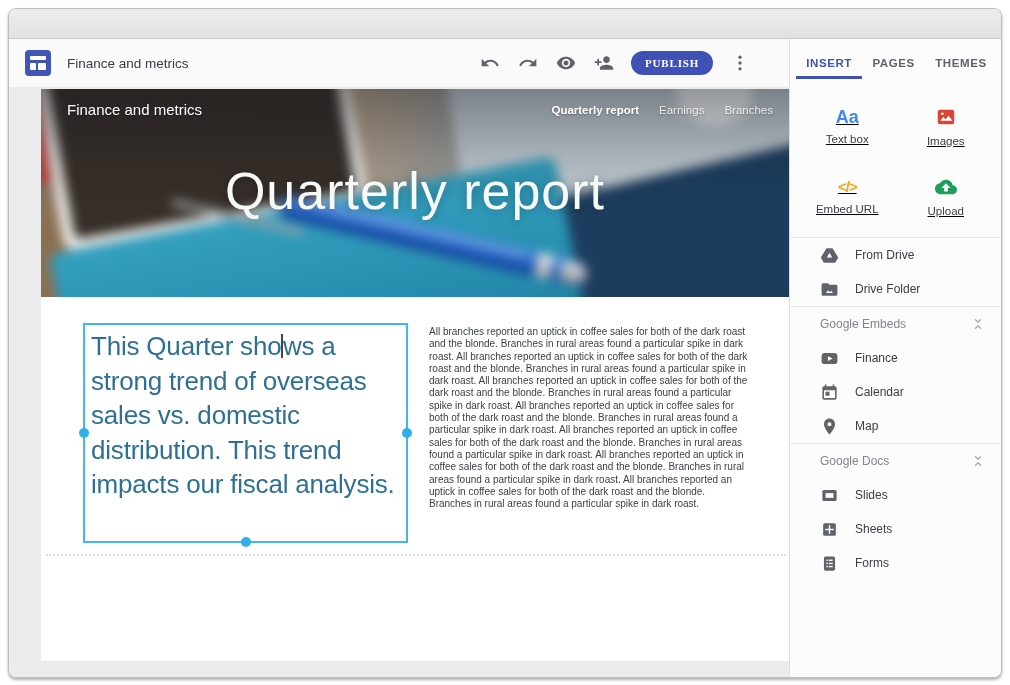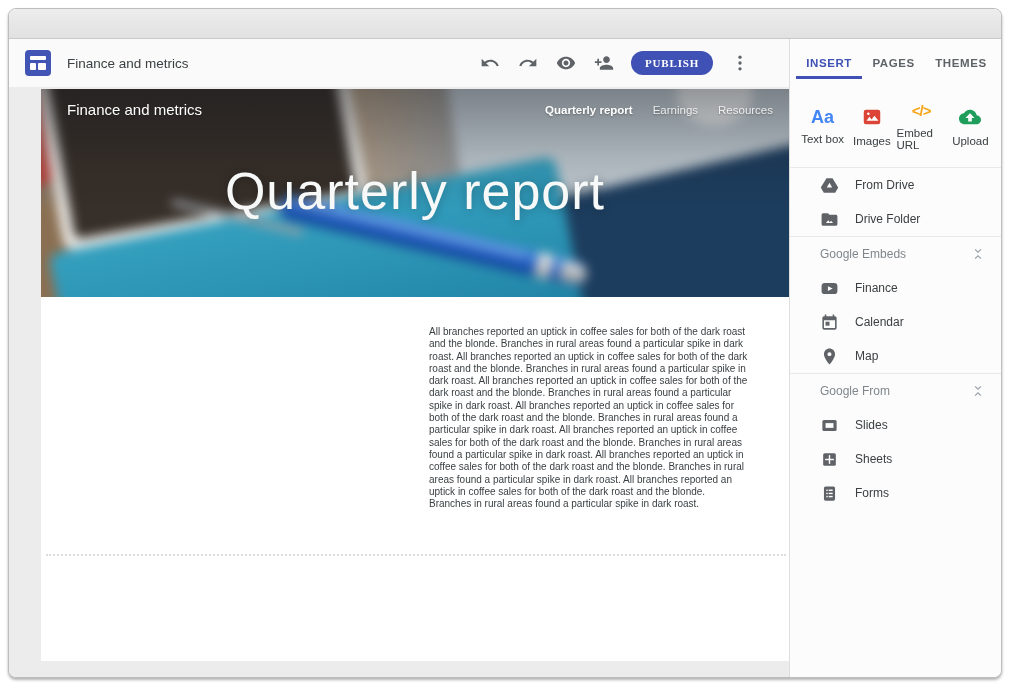--- a/index.html
+++ b/index.html
@@ -89,21 +89,21 @@
   
   .canvas-scrollbar { position:absolute; left:771px; top:462px; width:6px; height:96px; background:#c6c6c6; border-radius:3px; }
 
   
   .sidebar { position:absolute; left:780px; top:30px; width:214px; height:640px; background:#fcfcfc; border-left:1px solid #dedede; }
   .side-tabs { display:flex; height:48px; align-items:stretch; justify-content:space-around; padding:8px 6px; }
   .side-tab { display:flex; align-items:center; font-size:11.5px; font-weight:bold; letter-spacing:.6px;
     color:#5f6368; position:relative; padding:0 10px; cursor:pointer; }
   .side-tab.active { color:#3f51b5; }
   .side-tab.active::after { content:""; position:absolute; left:0; right:0; bottom:0; height:3px; background:#3f51b5; }
-  .tiles { display:grid; grid-template-columns:1fr 1fr 1fr 1fr; padding:12px 8px 14px; row-gap:16px; }
+  .tiles { display:grid; grid-template-columns:1fr 1fr; padding:12px 8px 14px; row-gap:16px;text-decoration:underline; }
   .tile { height:54px; display:flex; flex-direction:column; align-items:center; justify-content:center; gap:7px; cursor:pointer; }
   .tile-label { font-size:11.5px; color:#3c4043; }
   .glyph-aa { font-size:18px; font-weight:bold; color:#4285f4; line-height:18px; }
   .glyph-embed { font-size:15px; font-weight:bold; color:#f7a417; line-height:18px; letter-spacing:-1px; }
   .tile svg { width:22px; height:22px; }
   .side-divider { height:1px; background:#e8e8e8; }
   .side-section-header { height:34px; display:flex; align-items:center; padding:0 16px 0 30px; }
   .side-section-title { flex:1 1 auto; font-size:12px; color:#80868b; }
   .collapse-toggle { width:18px; height:18px; display:flex; align-items:center; justify-content:center; cursor:pointer; }
   .collapse-toggle svg { width:14px; height:14px; stroke:#9aa0a6; fill:none; stroke-width:2; }
@@ -180,27 +180,33 @@
             <div class="ring"></div>
             <div class="tip"></div>
         </div>
       </div>
       <div class="hero-overlay"></div>
       <div class="hero-topbar">
         <div class="hero-sitename">Finance and metrics</div>
         <div class="hero-nav">
           <span class="hero-nav-link active">Quarterly report</span>
           <span class="hero-nav-link">Earnings</span>
-          <span class="hero-nav-link">Resources</span>
+          <span class="hero-nav-link">Branches</span>
         </div>
       </div>
       <div class="hero-title">Quarterly report</div>
     </div>
 
 
+    <div class="textbox">
+      <div class="textbox-text"><span>This Quarter sho</span><span class="caret"></span><span>ws a strong trend of overseas sales vs. domestic distribution.  This trend impacts our fiscal analysis.</span></div>
+      <div class="handle left"></div>
+      <div class="handle right"></div>
+      <div class="handle bottom"></div>
+    </div>
 
     <div class="body-col">
       <p>All branches reported an uptick in coffee sales for both of the dark roast and the blonde.  Branches in rural areas found a particular spike in dark roast.  All branches reported an uptick in coffee sales for both of the dark roast and the blonde.  Branches in rural areas found a particular spike in dark roast.  All branches reported an uptick in coffee sales for both of the dark roast and the blonde.  Branches in rural areas found a particular spike in dark roast.  All branches reported an uptick in coffee sales for both of the dark roast and the blonde.  Branches in rural areas found a particular spike in dark roast.  All branches reported an uptick in coffee sales for both of the dark roast and the blonde.  Branches in rural areas found a particular spike in dark roast.  All branches reported an uptick in coffee sales for both of the dark roast and the blonde.  Branches in rural areas found a particular spike in dark roast.  All branches reported an uptick in coffee sales for both of the dark roast and the blonde.  Branches in rural areas found a particular spike in dark roast.</p>
     </div>
 
     <div class="section-divider"></div>
   </div>
 
   <div class="sidebar">
     <div class="side-tabs">
@@ -279,21 +285,21 @@
     <div class="side-item">
       <svg viewBox="0 0 24 24">
         <path d="M12 2C8.13 2 5 5.13 5 9c0 5.25 7 13 7 13s7-7.75 7-13c0-3.87-3.13-7-7-7zm0 9.5c-1.38 0-2.5-1.12-2.5-2.5s1.12-2.5 2.5-2.5 2.5 1.12 2.5 2.5-1.12 2.5-2.5 2.5z"></path>
       </svg>
       <span class="side-item-label">Map</span>
     </div>
 
     <div class="side-divider"></div>
 
     <div class="side-section-header">
-      <span class="side-section-title">Google From</span>
+      <span class="side-section-title">Google Docs</span>
       <span class="collapse-toggle">
         <svg viewBox="0 0 24 24">
             <polyline points="7,4 12,9 17,4"></polyline>
             <polyline points="7,20 12,15 17,20"></polyline>
           </svg>
       </span>
     </div>
     <div class="side-item">
       <svg viewBox="0 0 24 24">
         <rect x="3" y="5" width="18" height="14" rx="2"></rect>

